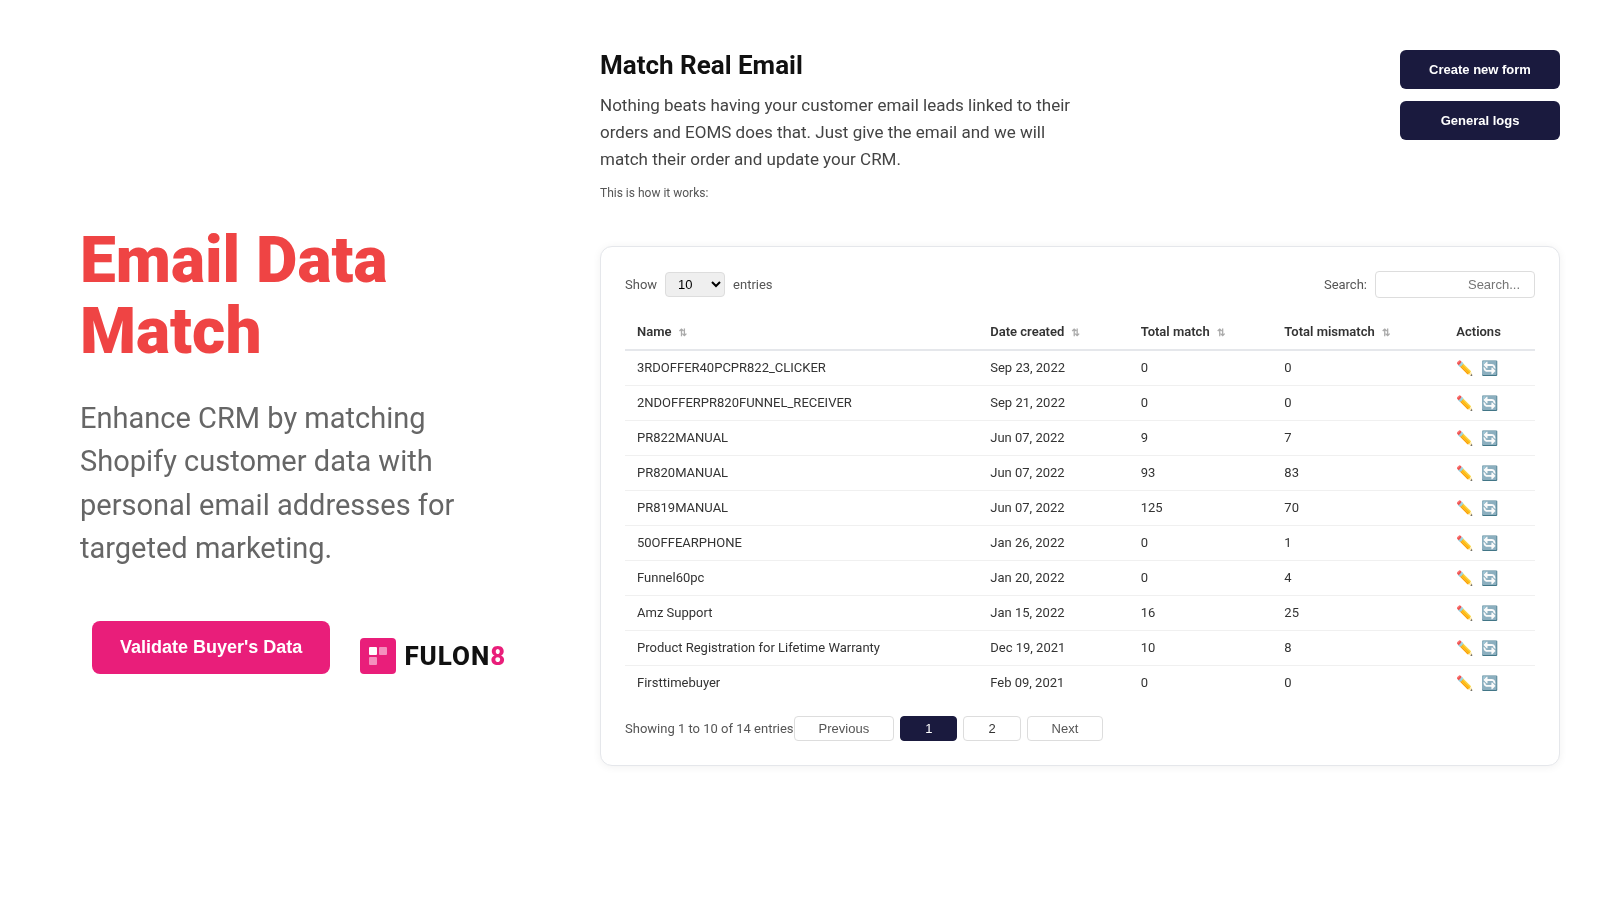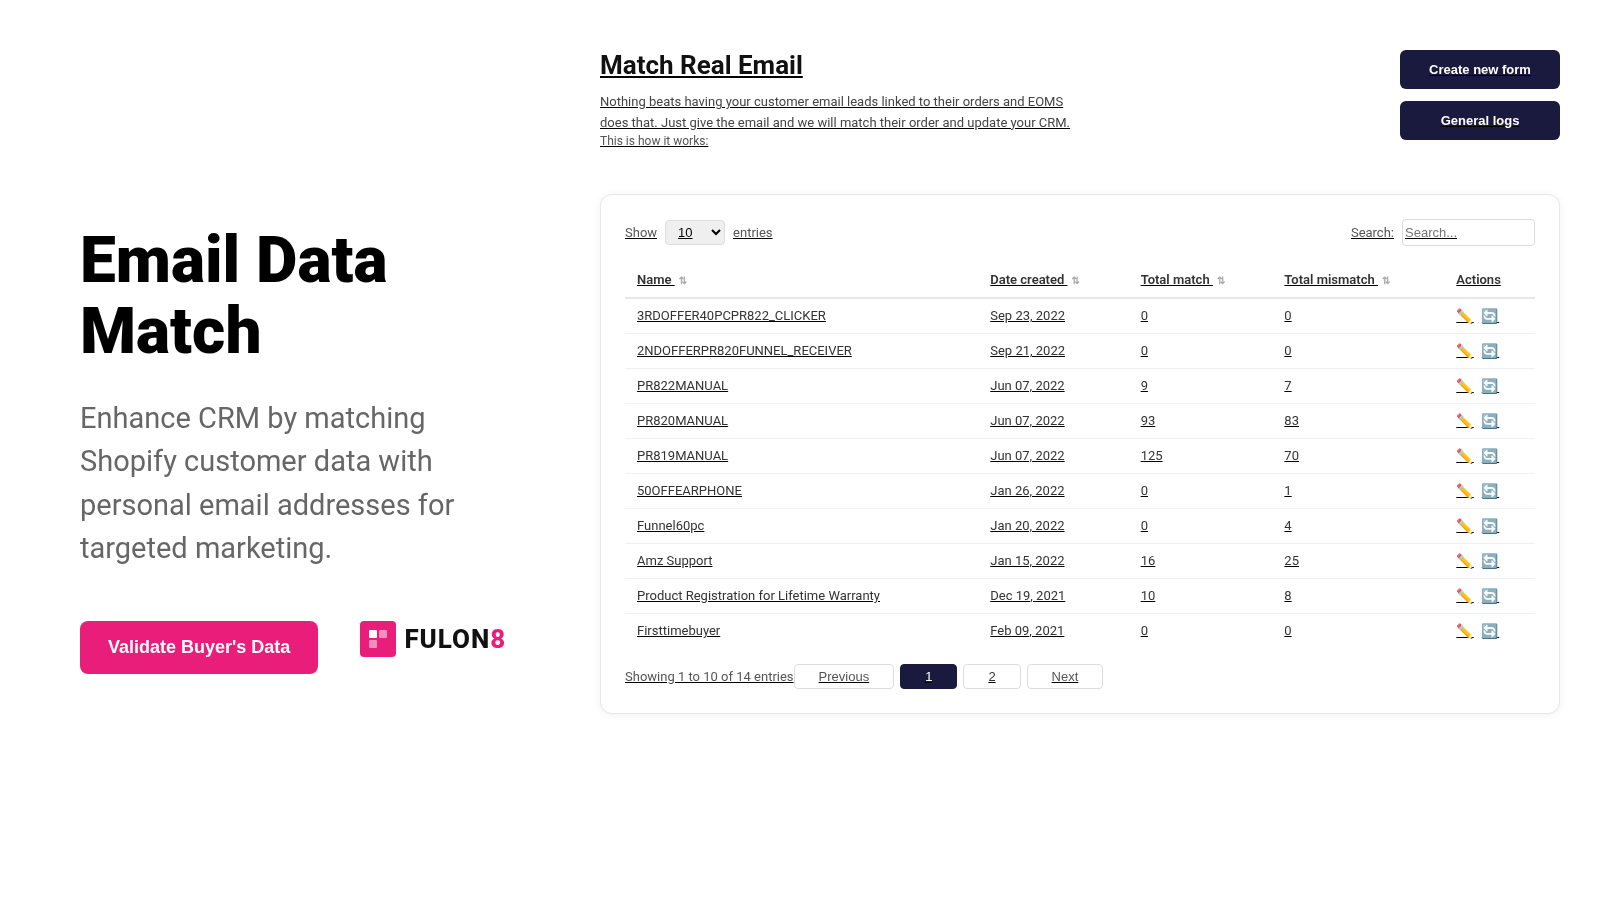--- a/index.html
+++ b/index.html
@@ -18,35 +18,36 @@
       width: 580px;
       min-width: 580px;
       display: flex;
       flex-direction: column;
       justify-content: center;
       padding: 60px 80px;
     }
     .hero-title {
       font-size: 64px;
       font-weight: 900;
-      color: #000000;
+      color: #ef4444;
       line-height: 1.1;
       margin-bottom: 30px;
     }
     .hero-subtitle {
       font-size: 29px;
       color: #666666;
       line-height: 1.5;
       margin-bottom: 50px;
       font-weight: 400;
     }
     .cta-row {
       display: flex;
-      align-items: flex-start;
-      gap: 42px;
+      align-items: flex-end;
+      gap: 30px;
+      margin-left: 12px;
     }
     .cta-button {
       background: #e91e7a;
       color: white;
       border: none;
       border-radius: 8px;
       padding: 16px 28px;
       font-size: 18px;
       font-weight: 700;
       cursor: pointer;
@@ -79,44 +80,44 @@
       color: #e91e7a;
     }
 
     
     .right-panel {
       flex: 1;
       display: flex;
       flex-direction: column;
       padding: 50px 40px 40px 20px;
       background: #ffffff;
-      text-decoration: underline;
     }
 
     
     .top-section {
       display: flex;
       justify-content: space-between;
       align-items: flex-start;
       margin-bottom: 30px;
     }
     .description-area {
       flex: 1;
       max-width: 480px;
     }
     .section-title {
       font-size: 26px;
       font-weight: 700;
       color: #111;
       margin-bottom: 12px;
     }
     .section-desc {
-      font-size: 13px;
+      font-size: 17px;
       color: #444;
       line-height: 1.6;
+      margin-bottom: 12px;
     }
     .section-how {
       font-size: 12px;
       color: #555;
       margin-bottom: 16px;
     }
     .section-steps {
       font-size: 12px;
       color: #555;
       line-height: 1.7;
@@ -181,23 +182,24 @@
     .search-area {
       display: flex;
       align-items: center;
       gap: 8px;
       font-size: 13px;
       color: #555;
     }
     .search-input {
       border: 1px solid #ddd;
       border-radius: 4px;
-      padding: 5px 2px;
-      font-size: 13px;
-      width: 133px;
+      padding: 5px 14px;
+      font-size: 13px;
+      width: 160px;
+      text-align: right;
     }
 
     
     table {
       width: 100%;
       border-collapse: collapse;
       font-size: 13px;
     }
     thead th {
       text-align: left;

